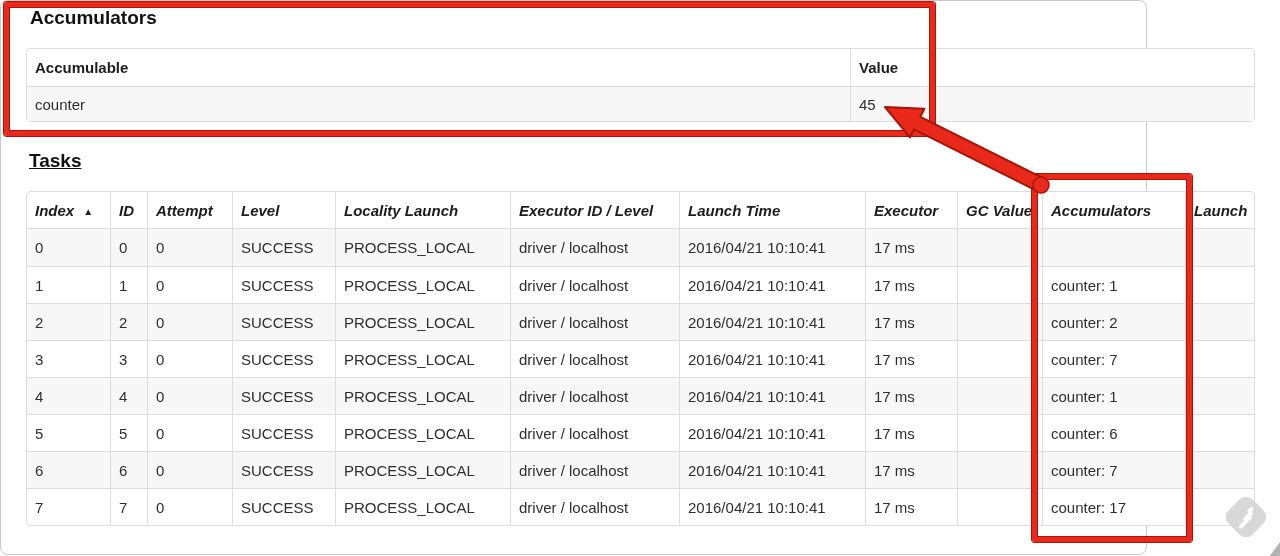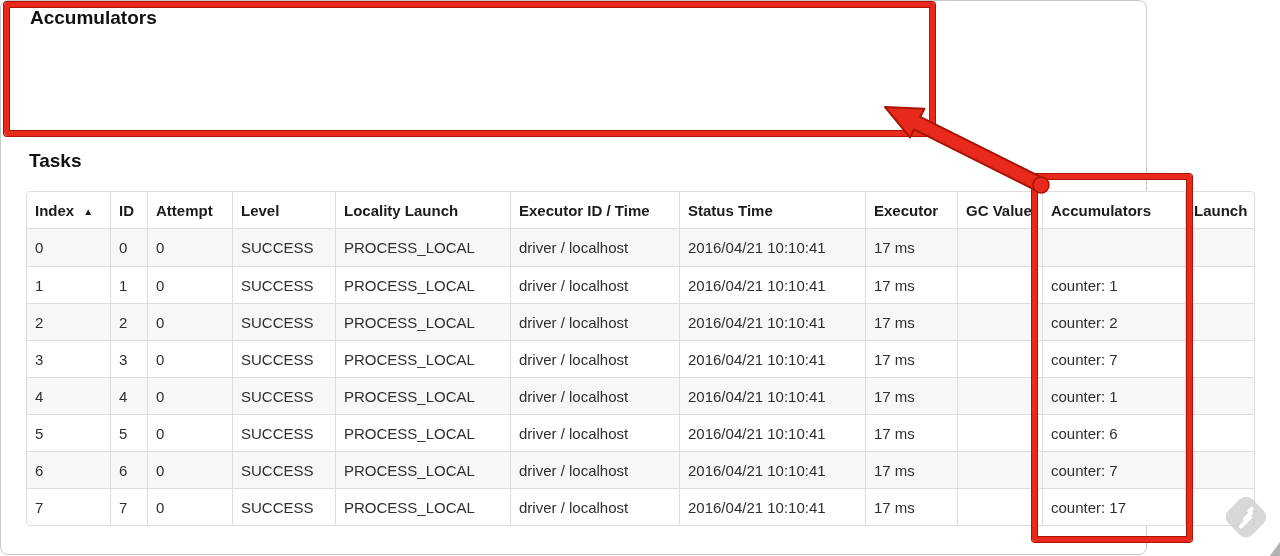--- a/index.html
+++ b/index.html
@@ -7,38 +7,38 @@
   body {
     width:1280px; height:556px; position:relative; overflow:hidden;
     font-family:"Liberation Sans","DejaVu Sans",sans-serif; color:#2e2e2e;
   }
   .frame {
     position:absolute; left:0; top:0; width:1147px; height:555px;
     border:1px solid #c9c9c9; border-radius:8px; background:#fff;
   }
   .heading { position:absolute; font-size:19px; font-weight:bold; color:#111; }
   #acc-heading { left:29px; top:6px; }
-  #tasks-heading { left:28px; top:149px; }
+  #tasks-heading { left:28px; top:149px;text-decoration:underline; }
 
   table {
     position:absolute; border-collapse:separate; border-spacing:0;
     table-layout:fixed; background:#fff;
     border:1px solid #ddd; border-radius:4px;
     font-size:15px; color:#2e2e2e;
   }
   #acc-table  { left:25px; top:47px;  width:1229px; }
   #tasks-table{ left:25px; top:190px; width:1229px; }
   th, td { text-align:left; padding:0 8px; overflow:hidden; white-space:nowrap; }
   th { font-weight:bold; color:#1c1c1c; border-bottom:1px solid #ddd; }
   th + th, td + td { border-left:1px solid #ddd; }
   tbody tr + tr td { border-top:1px solid #ddd; }
   tbody tr:nth-child(odd) td { background:#f7f7f7; }
   #acc-table th { height:38px; }
   #acc-table td { height:34px; }
-  #tasks-table th { height:37px; }
+  #tasks-table th { height:37px;font-style:italic; }
   #tasks-table td { height:37px; }
   .sort-icon { font-size:10px; margin-left:9px; color:#222; vertical-align:1px; }
 
   
   .red-box {
     position:absolute; border:5px solid #e8291c; border-radius:3px;
     box-shadow:0 0 0 1px #a81505, inset 0 0 0 1px #a81505;
     pointer-events:none;
   }
   #box-accumulators-section { left:3px;  top:1px;   width:931px; height:134px; }
@@ -60,20 +60,38 @@
   .watermark .s2 { width:12px; left:15px; top:16px; }
   .watermark .s3 { width:7px;  left:20px; top:10px; }
 </style>
 </head>
 <body>
 
 <div class="frame">
 
   <div class="heading" id="acc-heading">Accumulators</div>
 
+  <table id="acc-table">
+    <colgroup>
+        <col style="width:823px">
+        <col>
+      </colgroup>
+    <thead>
+      <tr>
+        <th>Accumulable</th>
+        <th>Value</th>
+      </tr>
+    </thead>
+    <tbody>
+      <tr>
+        <td>counter</td>
+        <td>45</td>
+      </tr>
+    </tbody>
+  </table>
 
   <div class="heading" id="tasks-heading">Tasks</div>
 
   <table id="tasks-table">
     <colgroup>
       <col style="width:83px">
         <col style="width:37px">
         <col style="width:85px">
       <col style="width:103px">
         <col style="width:175px">
@@ -86,22 +104,22 @@
     </colgroup>
     <thead>
       <tr>
         <th>
           <span>Index</span><span class="sort-icon">▲</span>
         </th>
         <th>ID</th>
         <th>Attempt</th>
         <th>Level</th>
         <th>Locality Launch</th>
-        <th>Executor ID / Time</th>
-        <th>Status Time</th>
+        <th>Executor ID / Level</th>
+        <th>Launch Time</th>
         <th>Executor</th>
         <th>GC Value</th>
         <th>Accumulators</th>
         <th>Launch</th>
       </tr>
     </thead>
     <tbody>
         <tr>
           <td>0</td>
           <td>0</td>

